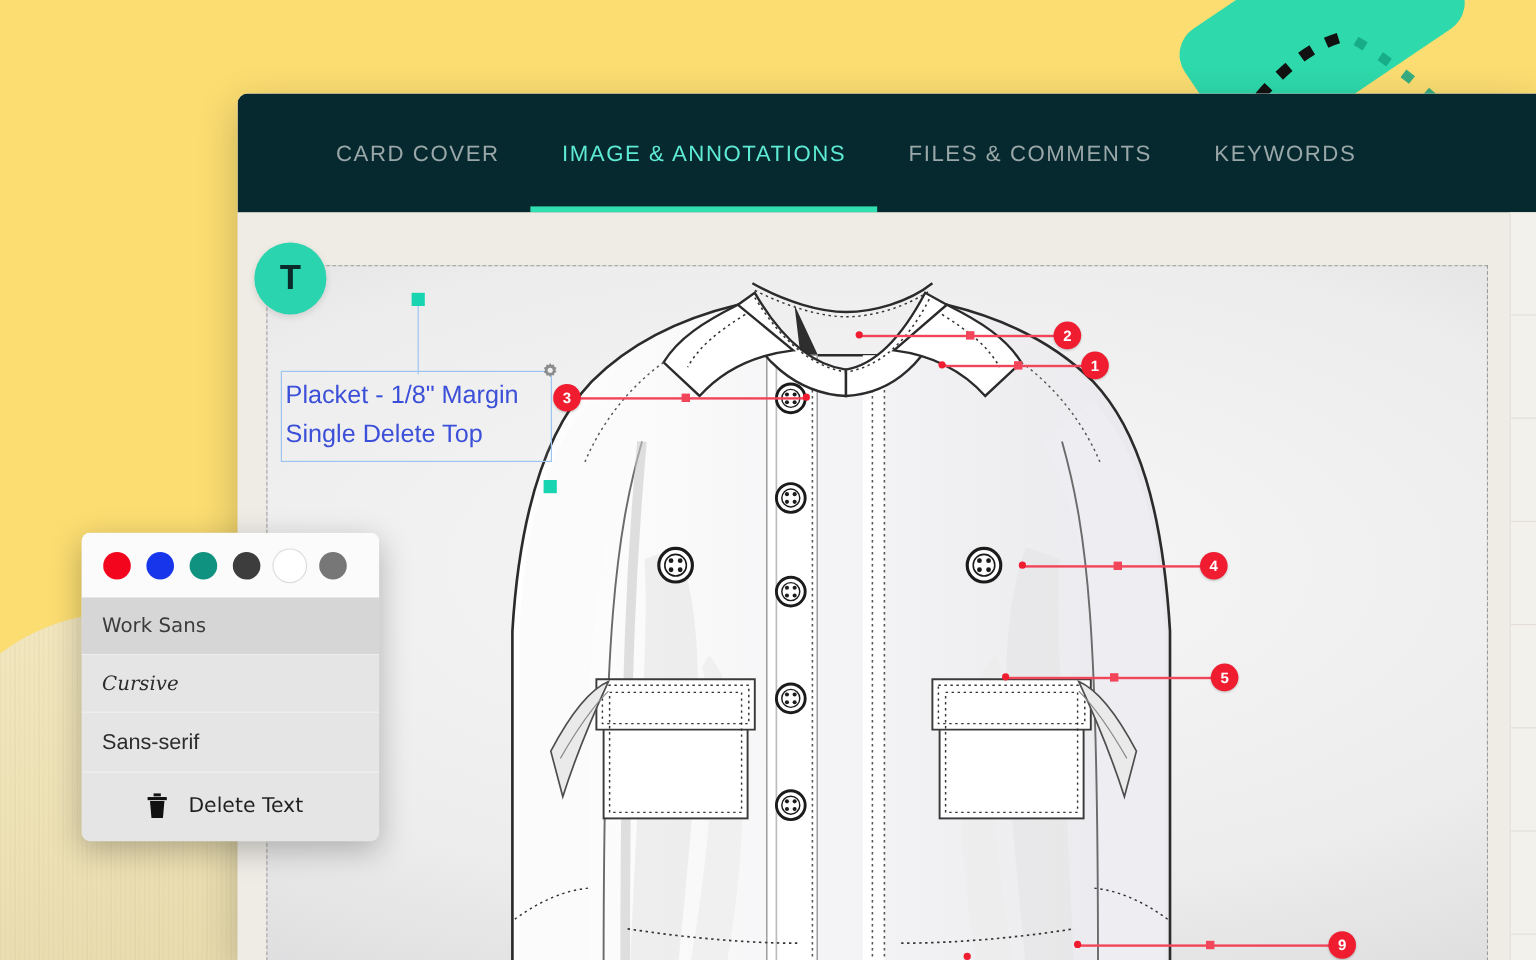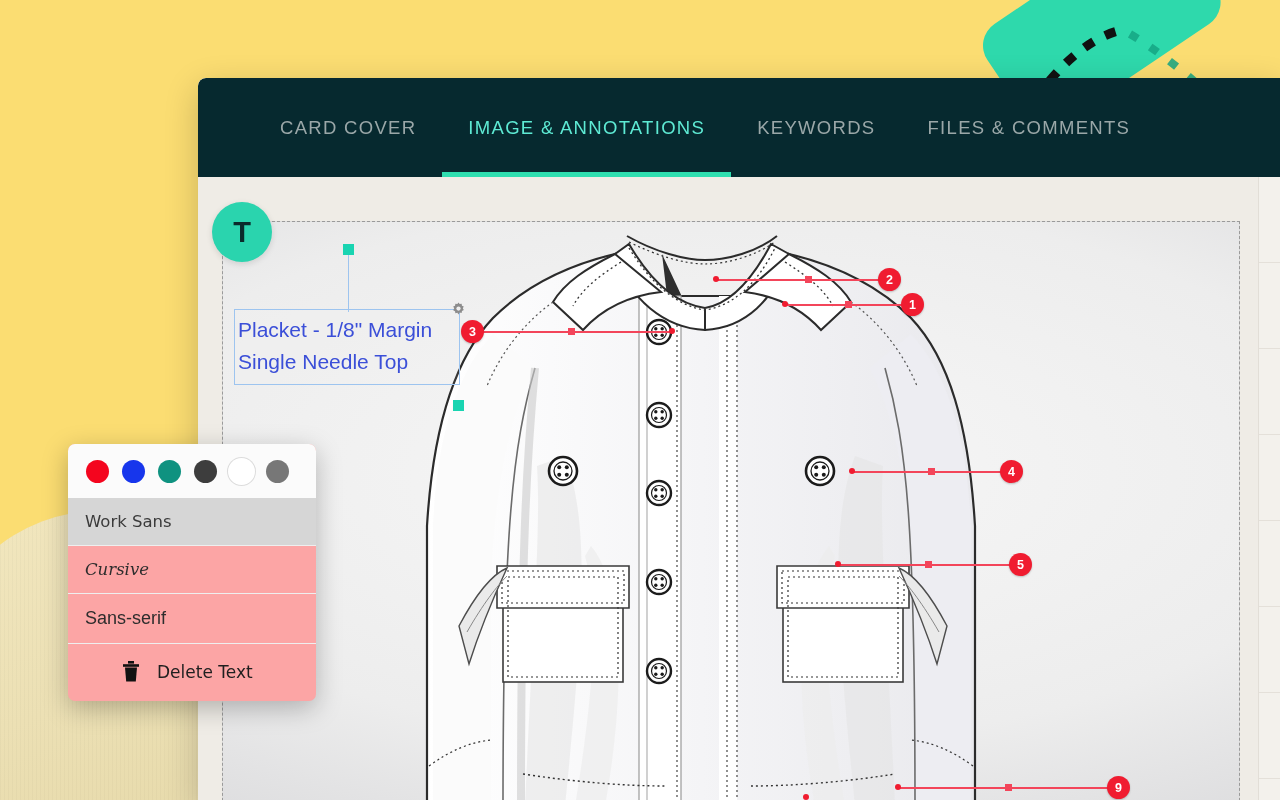--- a/index.html
+++ b/index.html
@@ -219,21 +219,21 @@
     background: #f3455a;
     z-index: 13;
     pointer-events: none;
   }
 
   
   .popup {
     position: absolute;
     left: 68px; top: 444px;
     width: 248px;
-    background: #fca5a5;
+    background: #e5e5e5;
     border-radius: 7px;
     box-shadow: 0 7px 26px rgba(0,0,0,0.26);
     overflow: hidden;
     z-index: 40;
   }
   .swatch-row {
     display: flex;
     align-items: center;
     gap: 13px;
     padding: 16px 18px 15px 18px;
@@ -289,24 +289,24 @@
   <div class="modal">
 
     <div class="tabbar">
       <div class="tab">
         <span>CARD COVER</span>
       </div>
       <div class="tab active">
         <span>IMAGE &amp; ANNOTATIONS</span>
       </div>
       <div class="tab">
-        <span>KEYWORDS</span>
+        <span>FILES &amp; COMMENTS</span>
       </div>
       <div class="tab">
-        <span>FILES &amp; COMMENTS</span>
+        <span>KEYWORDS</span>
       </div>
     </div>
 
     <div class="canvas-area">
       <div class="art-board">
         <div class="art-inner"></div>
       </div>
     </div>
 
     <div class="side-sliver">
@@ -489,21 +489,21 @@
 
   <div class="anno-stem"></div>
   <div class="handle top"></div>
   <div class="handle bottom"></div>
   <svg class="gear-icon" viewBox="0 0 24 24">
     <path fill="#8c8c8c" d="M12 2l1.6 2.4 2.8-.6.5 2.8 2.6 1.2-1.4 2.5 1.4 2.5-2.6 1.2-.5 2.8-2.8-.6L12 19l-1.6-2.4-2.8.6-.5-2.8-2.6-1.2L5.9 10.3 4.5 7.8l2.6-1.2.5-2.8 2.8.6z"></path>
     <circle cx="12" cy="10.6" r="3" fill="#efefef"></circle>
   </svg>
   <div class="text-anno">
     <div class="line">Placket - 1/8" Margin</div>
-    <div class="line">Single Needle Top</div>
+    <div class="line">Single Delete Top</div>
   </div>
 
   <div class="popup">
     <div class="swatch-row">
       <div class="swatch" style="background:#f4051e;"></div>
       <div class="swatch" style="background:#1736ec;"></div>
       <div class="swatch" style="background:#0f9280;"></div>
       <div class="swatch" style="background:#3d3d3d;"></div>
       <div class="swatch selected" style="background:#ffffff;"></div>
       <div class="swatch" style="background:#777777;"></div>

